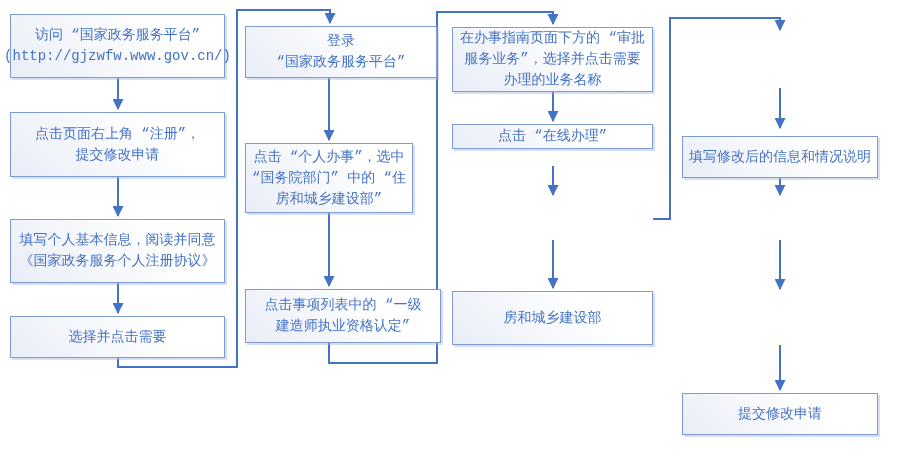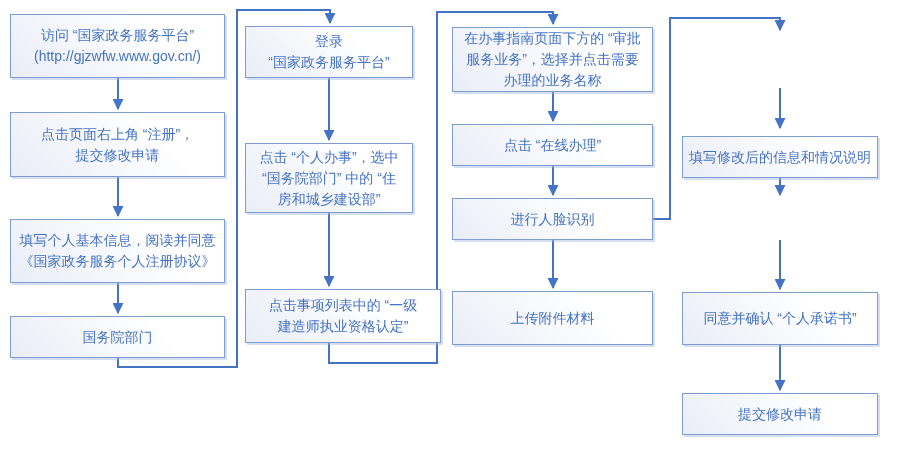--- a/index.html
+++ b/index.html
@@ -1,20 +1,20 @@
 <!DOCTYPE html>
 <html><head>
 <meta charset="utf-8">
 <style>
   html,body{margin:0;padding:0;background:#ffffff;}
   .canvas{
     position:relative;
     width:900px;height:450px;
     background:#ffffff;
-    font-family:Liberation Sans, sans-serif;
+    font-family:Liberation Mono, monospace;
     overflow:hidden;
   }
   .connectors{
     position:absolute;left:0;top:0;width:900px;height:450px;
     pointer-events:none;
   }
   .box{
     position:absolute;
     box-sizing:border-box;
     display:flex;align-items:center;justify-content:center;
@@ -63,34 +63,32 @@
       <path d="M653,219 L670,219 L670,18 L780,18 L780,30" marker-end="url(#arrow)"></path>
     </g>
   </svg>
 
   <div class="box" style="left:10px;top:14px;width:215px;height:64px">访问 “国家政务服务平台”
 (http://gjzwfw.www.gov.cn/)</div>
   <div class="box" style="left:10px;top:112px;width:215px;height:65px">点击页面右上角 “注册”，
 提交修改申请</div>
   <div class="box" style="left:10px;top:219px;width:215px;height:64px">填写个人基本信息，阅读并同意
 《国家政务服务个人注册协议》</div>
-  <div class="box" style="left:10px;top:316px;width:215px;height:42px">国务院部门</div>
+  <div class="box" style="left:10px;top:316px;width:215px;height:42px">选择并点击需要</div>
 
-  <div class="box" style="left:245px;top:26px;width:168px;height:52px">登录
+  <div class="box" style="left:245px;top:26px;width:192px;height:52px">登录
 “国家政务服务平台”</div>
   <div class="box" style="left:245px;top:143px;width:168px;height:70px">点击 “个人办事”，选中
 “国务院部门” 中的 “住
 房和城乡建设部”</div>
   <div class="box" style="left:245px;top:289px;width:196px;height:54px">点击事项列表中的 “一级
 建造师执业资格认定”</div>
 
   <div class="box" style="left:452px;top:27px;width:201px;height:65px">在办事指南页面下方的 “审批
 服务业务”，选择并点击需要
 办理的业务名称</div>
-  <div class="box" style="left:452px;top:124px;width:201px;height:42px">点击 “在线办理”</div>
-  <div class="box" style="left:452px;top:198px;width:201px;height:42px">进行人脸识别</div>
-  <div class="box" style="left:452px;top:291px;width:201px;height:54px">上传附件材料</div>
+  <div class="box" style="left:452px;top:124px;width:201px;height:25px">点击 “在线办理”</div>
+  <div class="box" style="left:452px;top:291px;width:201px;height:54px">房和城乡建设部</div>
 
   <div class="box" style="left:682px;top:136px;width:196px;height:42px">填写修改后的信息和情况说明</div>
-  <div class="box" style="left:682px;top:292px;width:196px;height:53px">同意并确认 “个人承诺书”</div>
   <div class="box" style="left:682px;top:393px;width:196px;height:42px">提交修改申请</div>
 
 </div>
 
 </body></html>

